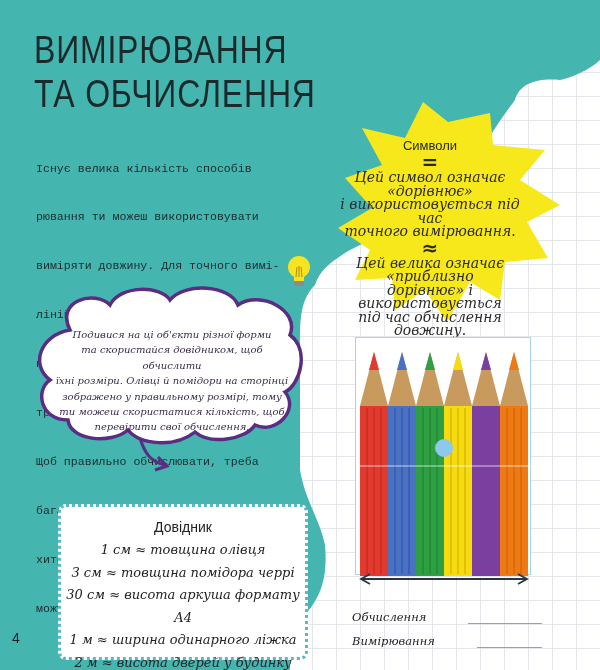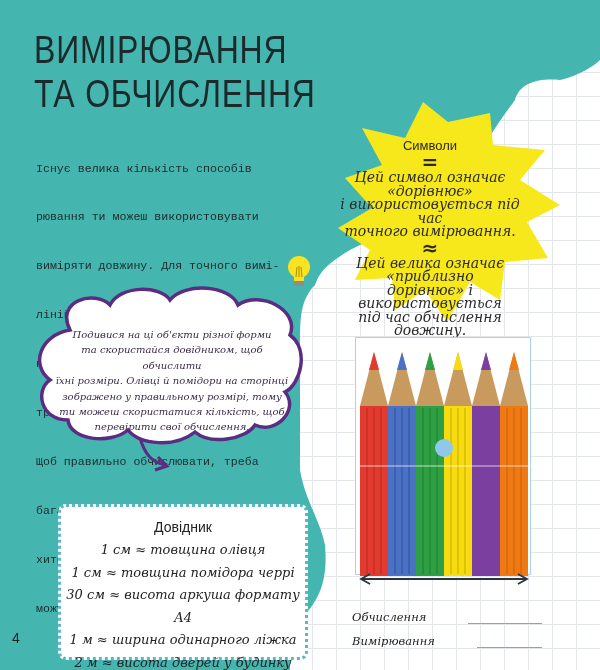--- a/index.html
+++ b/index.html
@@ -91,21 +91,21 @@
   <div>та скористайся довідником, щоб обчислити</div>
   <div>їхні розміри. Олівці й помідори на сторінці</div>
   <div>зображено у правильному розмірі, тому</div>
   <div>ти можеш скористатися кількість, щоб</div>
   <div>перевірити свої обчислення.</div>
 </div>
 
 <div class="ref">
   <div class="h">Довідник</div>
   <div class="row hand">1 см ≈ товщина олівця</div>
-  <div class="row hand">1 см ≈ товщина помідора черрі</div>
+  <div class="row hand">3 см ≈ товщина помідора черрі</div>
   <div class="row hand">30 см ≈ висота аркуша формату А4</div>
   <div class="row hand">1 м ≈ ширина одинарного ліжка</div>
   <div class="row hand">2 м ≈ висота дверей у будинку</div>
 </div>
 
 <div class="page-num">4</div>
 
 <div class="pencils">
   <svg width="176" height="238" viewBox="0 0 176 238">
     <g>

